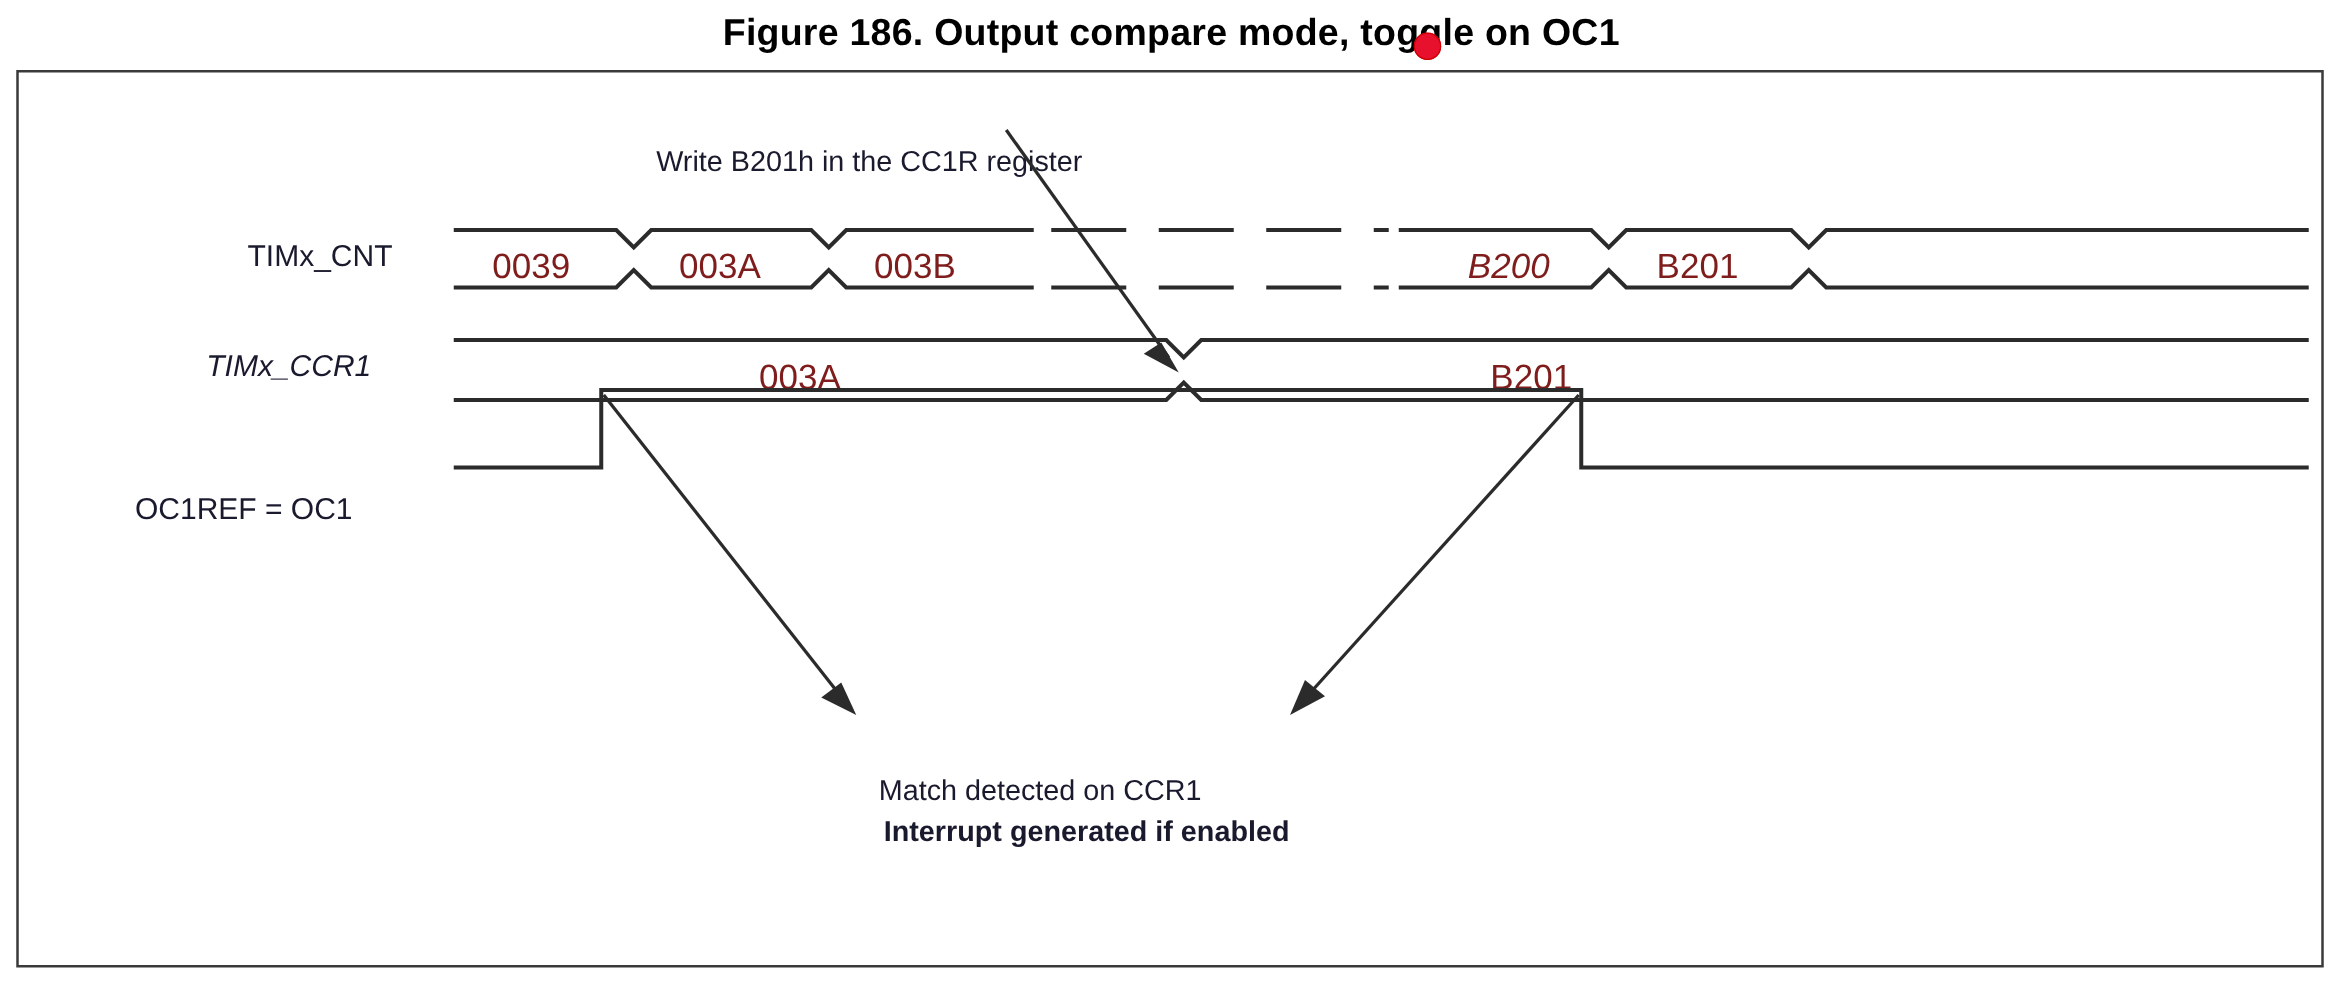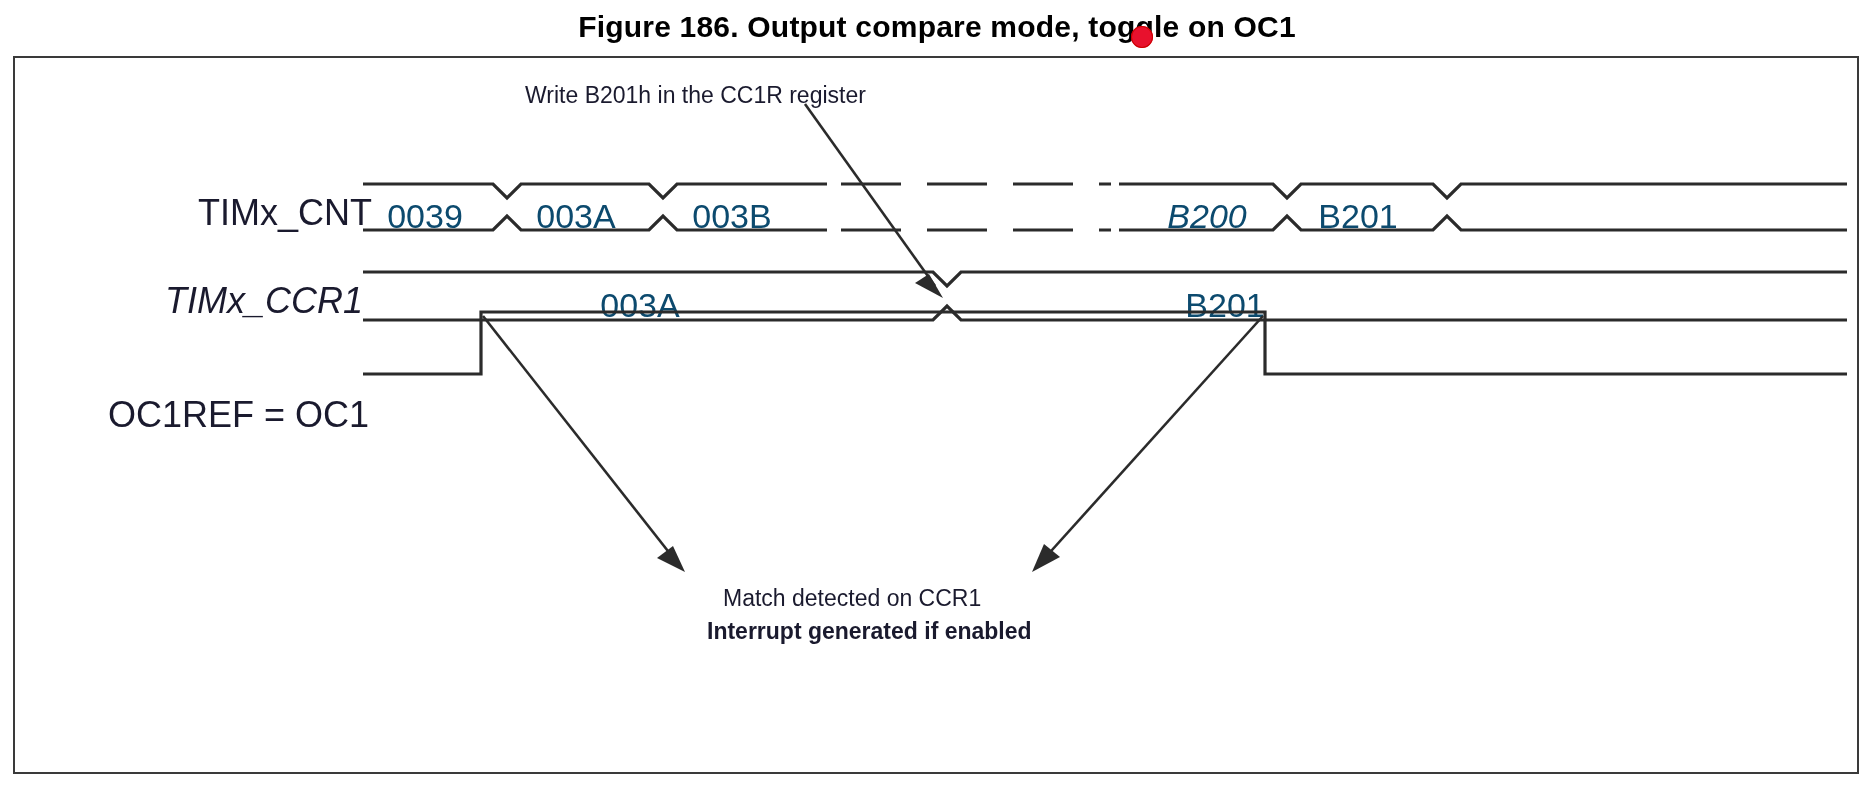--- a/index.html
+++ b/index.html
@@ -15,28 +15,28 @@
     position:absolute;left:1131px;top:26px;width:22px;height:22px;border-radius:50%;
     background:#e8112d;box-shadow:0 0 0 1px #c00 inset;
   }
 
   #frame{
     position:absolute;left:13px;top:56px;width:1846px;height:718px;
     border:2px solid #3a3a3a;background:#fff;box-sizing:border-box;
   }
 
   .lbl{
-    position:absolute;font-size:36px;color:#1a1a2e;white-space:nowrap;
+    position:absolute;font-size:24px;color:#1a1a2e;white-space:nowrap;
     font-family:"Liberation Sans",sans-serif;
   }
   .note{
-    position:absolute;font-size:23px;color:#1a1a2e;white-space:nowrap;
+    position:absolute;font-size:23px;color:#1a1a2e;white-space:nowrap;margin-top:34px;
   }
   .cellval{
-    position:absolute;font-size:34px;color:#0c4a6e;white-space:nowrap;
+    position:absolute;font-size:28px;color:#7f1d1d;white-space:nowrap;
     text-align:center;
   }
   svg{position:absolute;left:0;top:0;overflow:visible;}
   .wire{fill:none;stroke:#2b2b2b;stroke-width:3.2;}
   .arrow{fill:none;stroke:#2b2b2b;stroke-width:2.6;}
 </style>
 </head>
 <body>
 
 <div id="page">
@@ -54,21 +54,21 @@
 
     <div class="cellval" style="left:355px;top:139px;width:110px;">0039</div>
     <div class="cellval" style="left:501px;top:139px;width:120px;">003A</div>
     <div class="cellval" style="left:657px;top:139px;width:120px;">003B</div>
     <div class="cellval" style="left:1132px;top:139px;width:120px;font-style:italic;">B200</div>
     <div class="cellval" style="left:1283px;top:139px;width:120px;">B201</div>
 
     <div class="cellval" style="left:565px;top:228px;width:120px;">003A</div>
     <div class="cellval" style="left:1150px;top:228px;width:120px;">B201</div>
 
-    <div class="note" style="left:708px;top:527px;text-align:center;">Match detected on CCR1</div>
+    <div class="note" style="left:688px;top:527px;text-align:center;">Match detected on CCR1</div>
     <div class="note" style="left:692px;top:560px;font-weight:bold;">Interrupt generated if enabled</div>
 
     <svg width="1846" height="718">
 
       <g>
 
         <path class="wire" d="M 348 126 L 478 126 L 492 140 L 506 126 L 634 126 L 648 140 L 662 126 L 812 126"></path>
 
         <path class="wire" d="M 348 172 L 478 172 L 492 158 L 506 172 L 634 172 L 648 158 L 662 172 L 812 172"></path>
 

